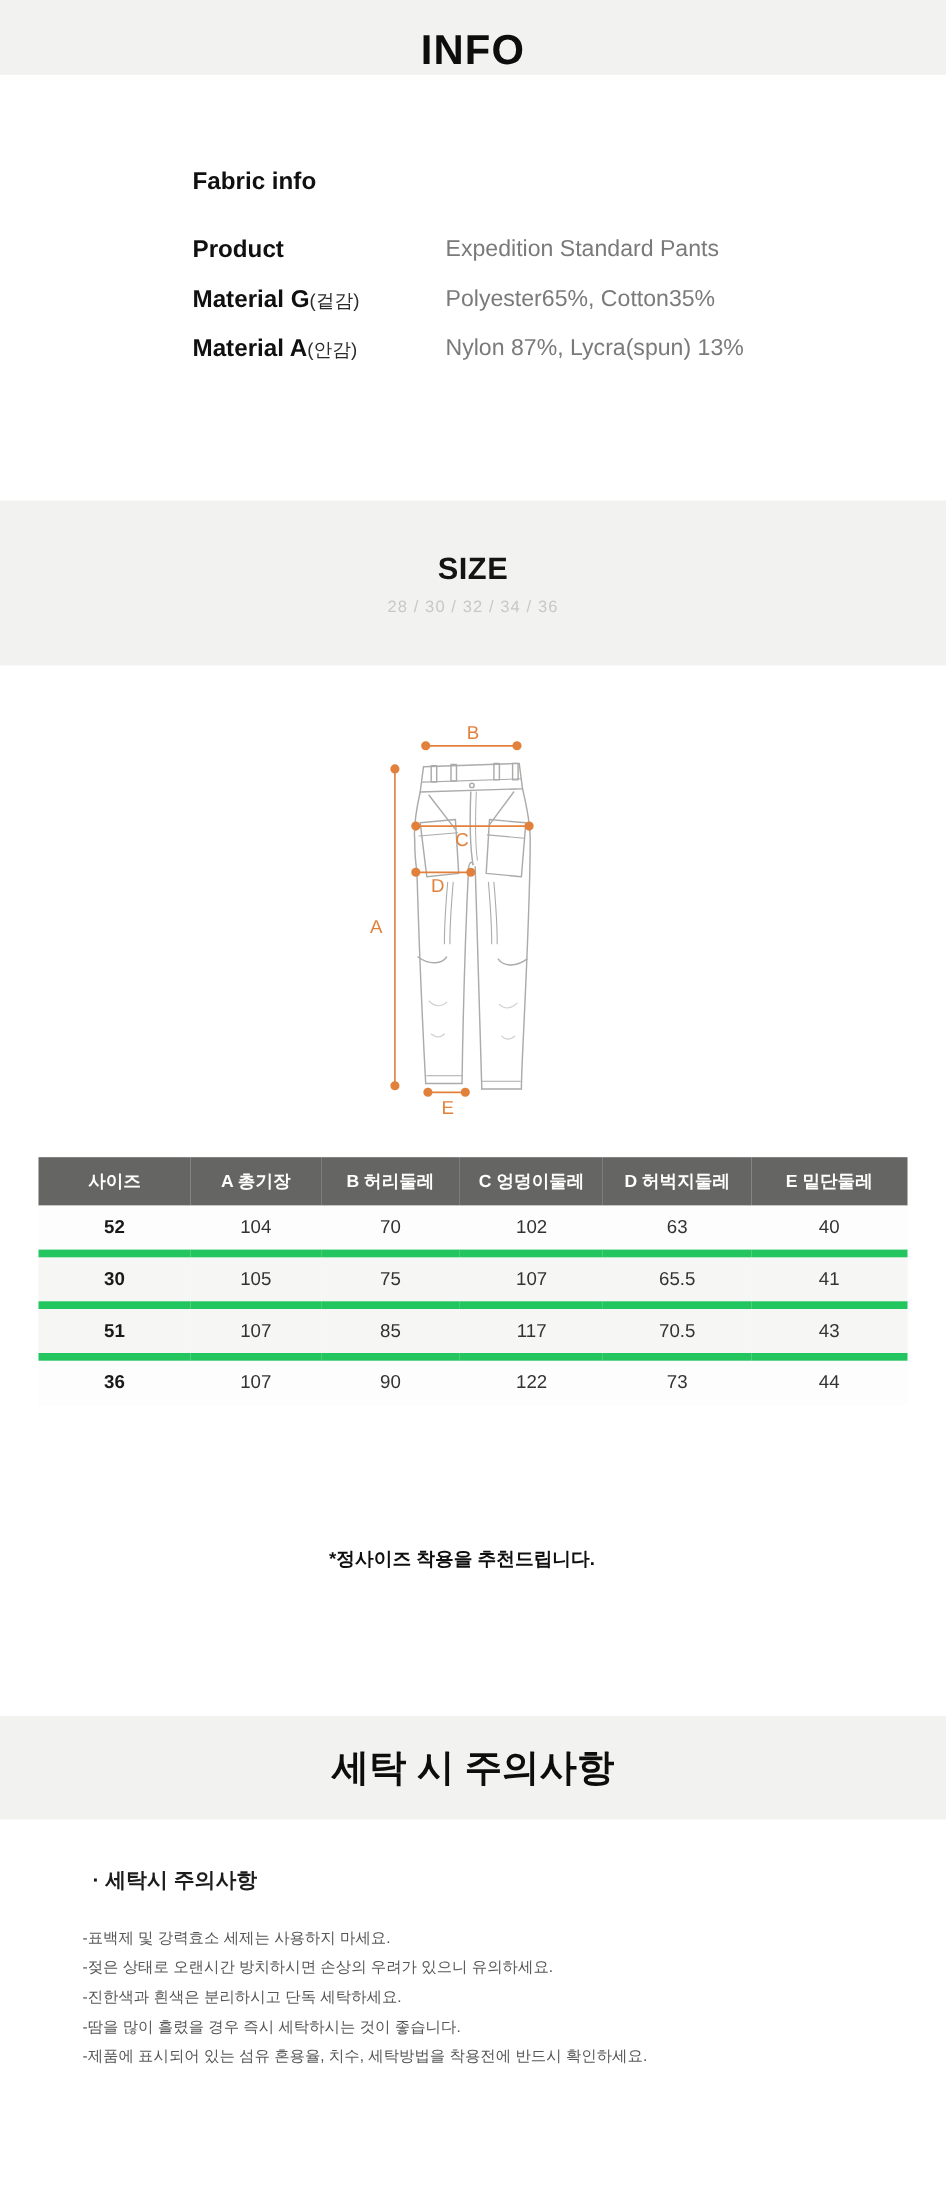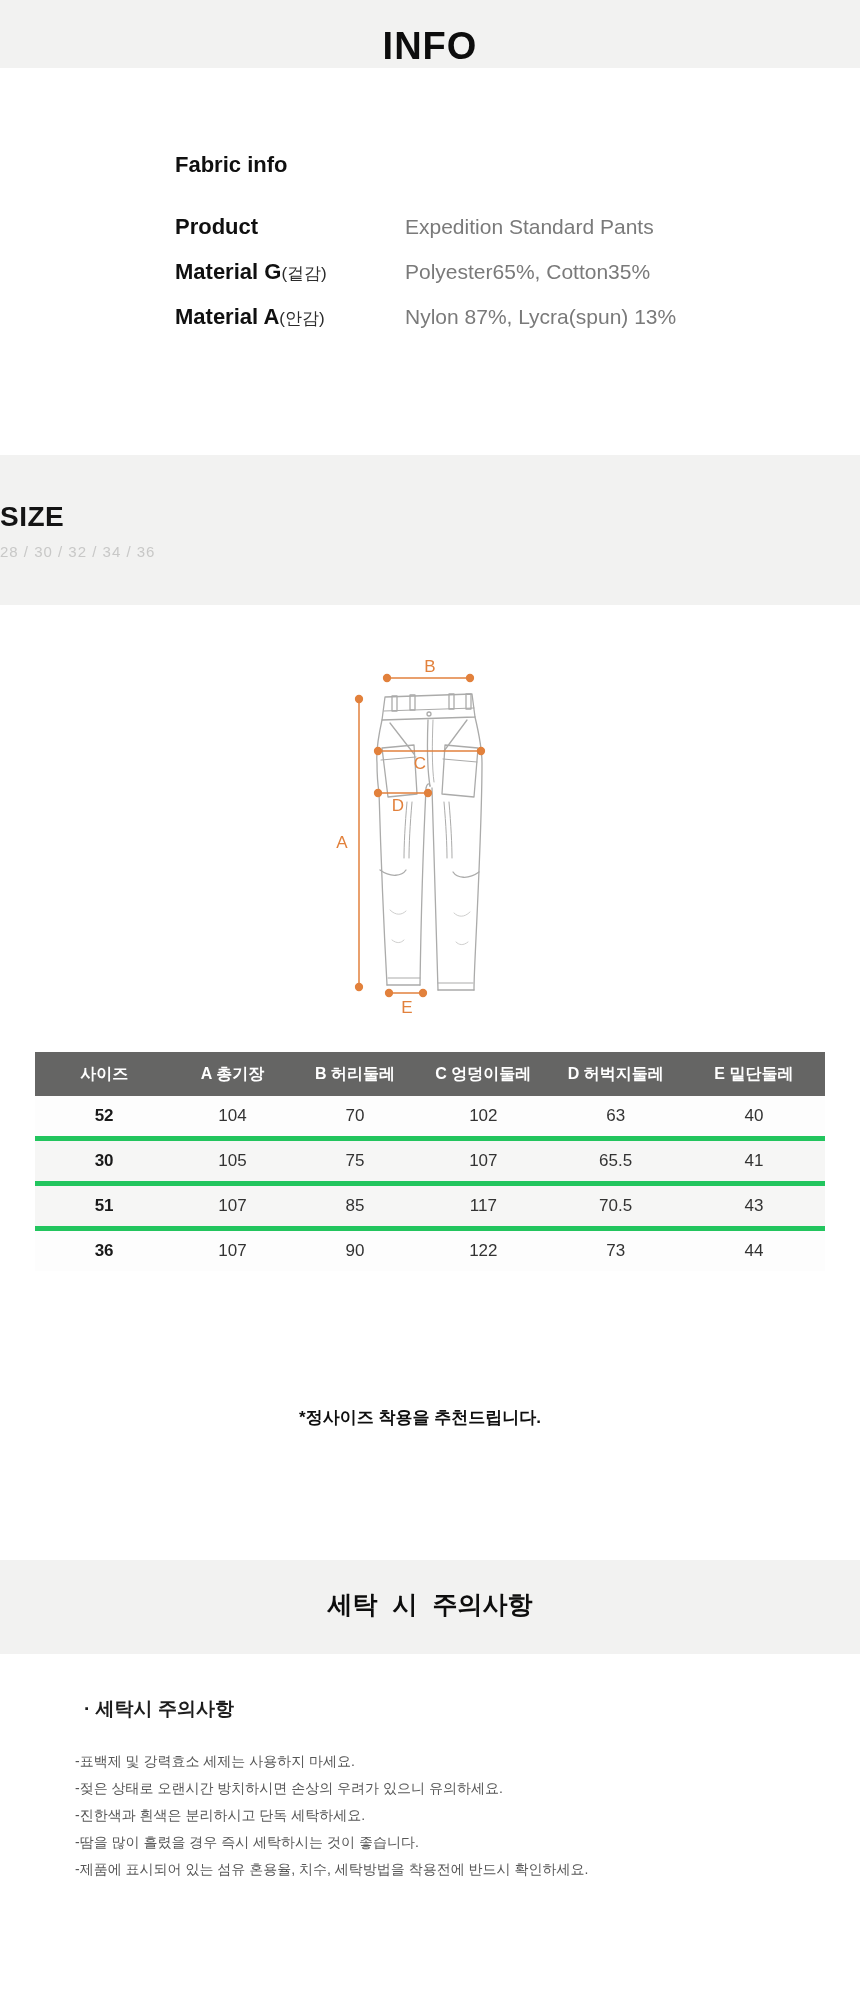--- a/index.html
+++ b/index.html
@@ -13,44 +13,44 @@
   .band{background:#f2f2f1;left:0;width:860px;}
   .band-info{top:0;height:68px;text-align:center;}
   .band-info .title{line-height:92px;font-size:38px;font-weight:700;letter-spacing:1px;color:#0d0d0d;}
   
   .fabric-heading{left:175px;top:152px;font-size:22px;font-weight:700;color:#101010;}
   .f-row{left:175px;width:660px;height:30px;}
   .f-label{font-size:22px;font-weight:700;color:#101010;}
   .f-sub{font-size:17px;font-weight:400;color:#2a2a2a;}
   .f-value{position:absolute;left:230px;top:1px;font-size:21px;font-weight:400;color:#7a7a7a;white-space:nowrap;}
   
-  .band-size{top:455px;height:150px;}
+  .band-size{top:455px;height:150px;text-align:center;}
   .band-size .title{padding-top:46px;font-size:28px;font-weight:700;color:#141414;letter-spacing:.5px;}
   .band-size .subtitle{margin-top:10px;font-size:15px;color:#c8c8c7;letter-spacing:1px;}
   
   .diagram{left:0;top:620px;width:860px;height:420px;}
   
   .size-table{left:35px;top:1052px;width:790px;border-collapse:collapse;table-layout:fixed;}
   .size-table th{
     background:#656564;color:#ffffff;font-size:16px;font-weight:700;
     height:44px;padding:0;text-align:center;vertical-align:middle;
   }
   .size-table td{
     height:40px;text-align:center;vertical-align:middle;
-    font-size:17px;color:#333333;border-top:5px solid #22c55e;padding:0;
+    font-size:17px;color:#333333;border-top:7px solid #22c55e;padding:0;
   }
   .size-table tr.r0 td{border-top:none;}
   .size-table td.sizecol{font-weight:700;color:#1a1a1a;}
   .size-table tr.stripe td{background:#f6f6f5;}
   .size-table tr.plain td{background:#fdfdfd;}
   
   .footnote{left:0;top:1406px;width:840px;text-align:center;font-size:17px;font-weight:700;color:#0f0f0f;}
   
   .band-wash{top:1560px;height:94px;text-align:center;}
-  .band-wash .title{line-height:94px;font-size:25px;font-weight:700;color:#0d0d0d;font-family:Liberation Mono, monospace;}
+  .band-wash .title{line-height:94px;font-size:34px;font-weight:700;color:#0d0d0d;}
   .wash-subheading{left:84px;top:1696px;font-size:19px;font-weight:700;color:#1c1c1c;}
   .wash-list{left:75px;top:1748px;width:760px;font-size:14px;line-height:27px;color:#565656;}
   .wash-list div{white-space:pre-wrap;}
   svg text{font-family:"Liberation Sans","DejaVu Sans",sans-serif;}
 </style>
 </head>
 <body>
 
 <section class="abs band band-info">
   <div class="title">INFO</div>

